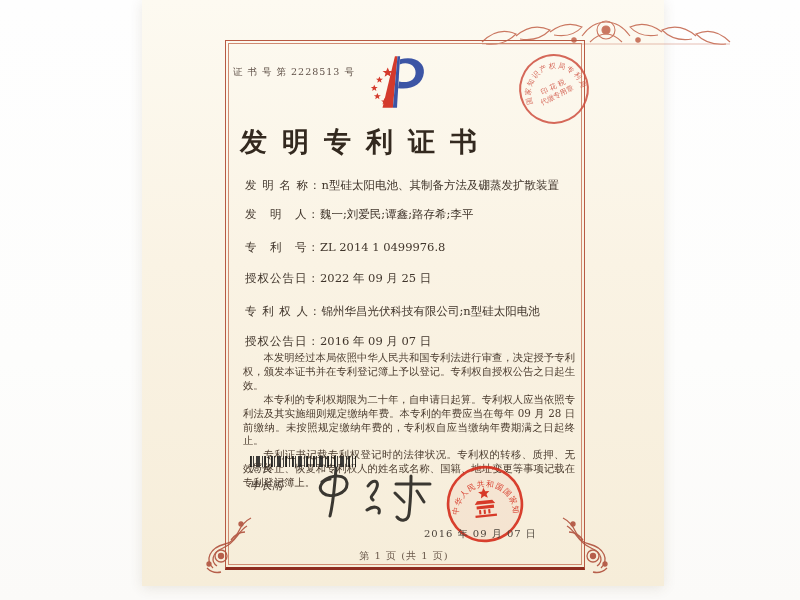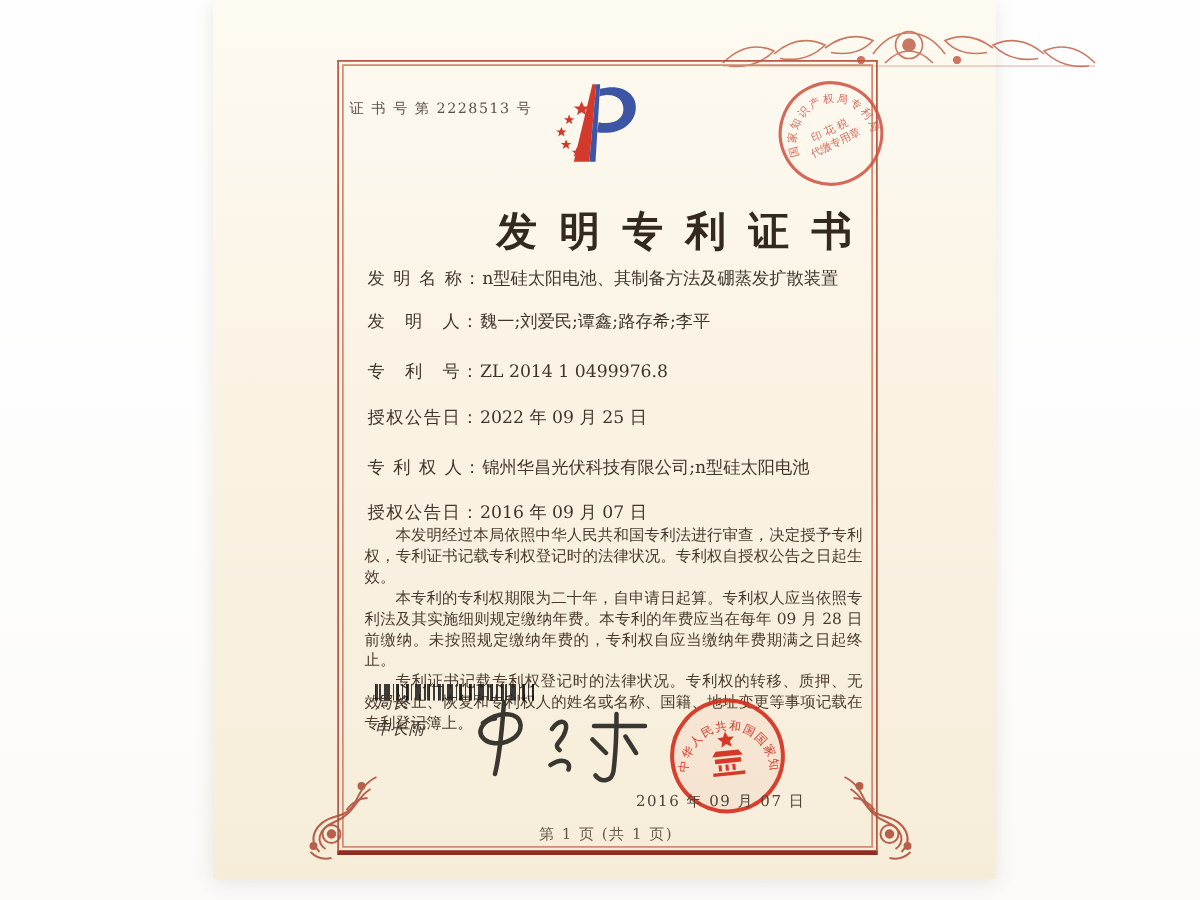--- a/index.html
+++ b/index.html
@@ -16,21 +16,21 @@
   .frame-outer{
     position:absolute;left:225px;top:40px;width:358px;height:526px;
     border:1px solid #b85a43;border-bottom:3px solid #8e2c20;
   }
   .frame-inner{position:absolute;inset:2px;border:1px solid #d08b72;}
   .cert-no{
     position:absolute;left:233px;top:66px;font-size:9.5px;color:#5f5047;
     letter-spacing:1px;
   }
   .title{
-    position:absolute;left:225px;top:136px;width:358px;text-align:right;
+    position:absolute;left:225px;top:124px;width:358px;text-align:left;
     font-size:27px;font-weight:bold;color:#33291f;
     letter-spacing:15px;text-indent:15px;
   }
   .field-row{position:absolute;left:245px;width:332px;font-size:11.5px;color:#40352b;white-space:nowrap;}
   .field-row .lbl{letter-spacing:1px;}
   .f0{top:178px}.f1{top:207px}.f2{top:240px}.f3{top:271px}.f4{top:304px}.f5{top:334px}
   .body-text{
     position:absolute;left:243px;top:351px;width:332px;
     font-size:10.3px;line-height:13.9px;color:#4a3b2e;text-align:justify;
   }
@@ -155,21 +155,21 @@
   <span class="lbl">授权公告日：</span><span>2022 年 09 月 25 日</span>
 </div>
 <div class="field-row f4">
   <span class="lbl">专 利 权 人：</span><span>锦州华昌光伏科技有限公司;n型硅太阳电池</span>
 </div>
 <div class="field-row f5">
   <span class="lbl">授权公告日：</span><span>2016 年 09 月 07 日</span>
 </div>
 
 <div class="body-text">
-  <p>本发明经过本局依照中华人民共和国专利法进行审查，决定授予专利权，专利证书记载专利权登记时的法律状况。专利权自授权公告之日起生效。</p>
+  <p>本发明经过本局依照中华人民共和国专利法进行审查，决定授予专利权，颁发本证书并在专利登记簿上予以登记。专利权自授权公告之日起生效。</p>
   <p>本专利的专利权期限为二十年，自申请日起算。专利权人应当依照专利法及其实施细则规定缴纳年费。本专利的年费应当在每年 09 月 28 日前缴纳。未按照规定缴纳年费的，专利权自应当缴纳年费期满之日起终止。</p>
   <p>专利证书记载专利权登记时的法律状况。专利权的转移、质押、无效、终止、恢复和专利权人的姓名或名称、国籍、地址变更等事项记载在专利登记簿上。</p>
 </div>
 
 <div class="barcode"></div>
 
 <div class="signer">
   <div>局长</div>
   <div>申长雨</div>
 </div>

